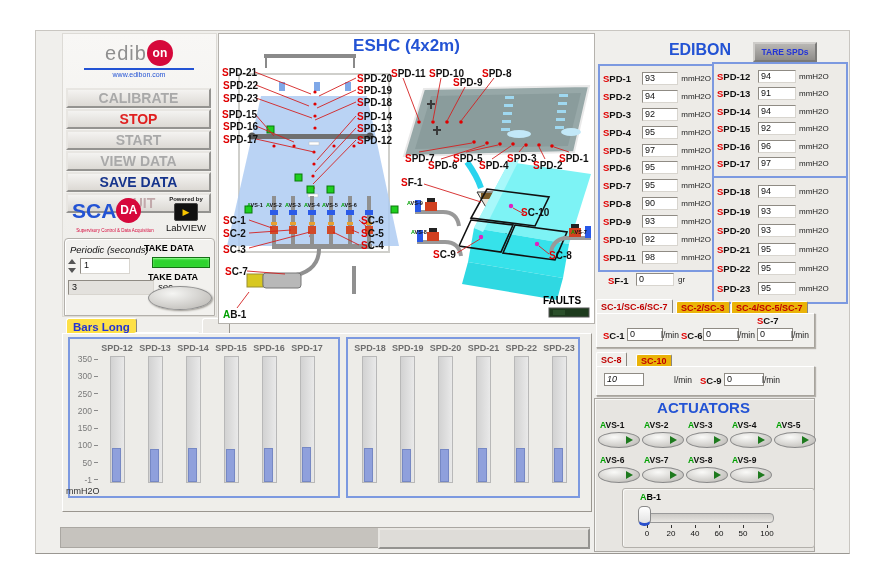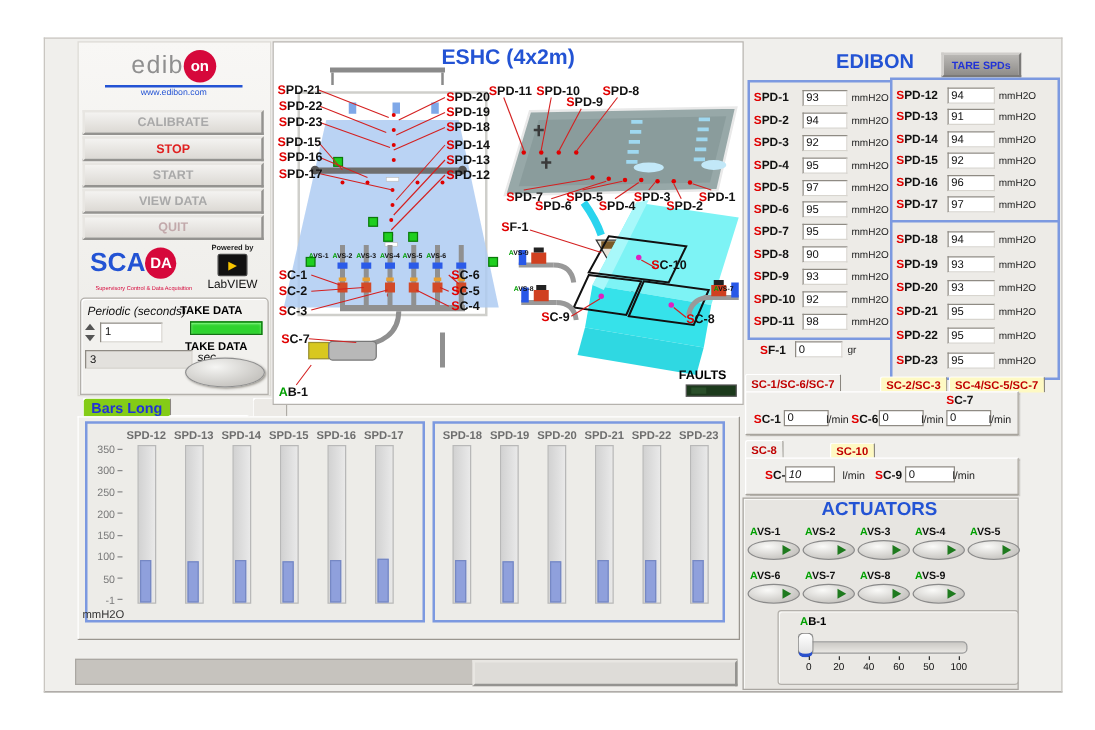--- a/index.html
+++ b/index.html
@@ -19,21 +19,21 @@
   #left-panel{left:62px;top:33px;width:153px;height:282px;
               background:linear-gradient(#f8f7f5,#ecebe7);border:1px solid #dddbd6;}
   #logo{left:70px;top:40px;width:138px;text-align:center;}
   #logo .t1{font-size:20px;color:#8f8f8f;letter-spacing:1px;vertical-align:middle;}
   #logo .t2{display:inline-block;width:26px;height:26px;border-radius:50%;background:#d6083b;
             color:#fff;font-size:12px;font-weight:bold;line-height:26px;vertical-align:middle;}
   #logo .rule{height:2px;background:#2353d4;margin:2px 14px 1px 14px;}
   #logo .url{font-size:7px;color:#2353d4;}
   #btn-stack{left:66px;top:88px;width:145px;display:flex;flex-direction:column;gap:1px;}
   .side-btn{height:16px;background:linear-gradient(#f4f3f1,#dcd9d4);
-            border:2px outset #e8e6e2;font-size:10px;font-weight:bold;
+            border:2px outset #e8e6e2;font-size:14px;font-weight:bold;
             display:flex;align-items:center;justify-content:center;cursor:default;}
   .st-disabled{color:#a9a9a9;} .st-stop{color:#e02020;} .st-save{color:#16348c;} .st-quit{color:#c2a9ab;}
 
   #scada-logo{left:72px;top:198px;}
   #scada-logo .s1{font-size:21px;font-weight:bold;color:#2353d4;vertical-align:middle;}
   #scada-logo .s2{display:inline-block;width:25px;height:25px;border-radius:50%;background:#d6083b;
                   color:#fff;font-size:12px;font-weight:bold;line-height:25px;text-align:center;vertical-align:middle;}
   #scada-tagline{left:70px;top:228px;font-size:4.5px;color:#d6083b;width:90px;text-align:center;}
   #powered{left:162px;top:196px;width:48px;text-align:center;}
   #powered .pby{font-size:6px;font-weight:bold;color:#222;}
@@ -54,21 +54,21 @@
   #elapsed-field{background:#e3e1dd;}
   #take-led{left:152px;top:257px;width:56px;height:9px;background:#2ed32e;border:1px solid #147014;
             box-shadow:inset 0 1px 2px #9dff9d;}
   #take-btn{left:148px;top:286px;width:62px;height:22px;border-radius:50%;
             background:radial-gradient(ellipse at 38% 30%,#f5f5f3,#c6c4c0 75%,#a9a7a3);
             border:1px solid #8f8f8f;box-shadow:1px 1px 2px #99968f;}
 
   .big-tab{position:absolute;height:17px;padding:0 6px;background:#f0efec;border:1px solid #8a867f;
            border-bottom:none;border-top-color:#fff;border-left-color:#fff;border-radius:3px 3px 0 0;
            color:#2233d6;font-weight:bold;font-size:11.5px;display:flex;align-items:center;}
-  .big-tab.inactive{background:#84cc16;height:15px;top:318px!important;}
+  .big-tab.inactive{background:#fde047;height:15px;top:318px!important;}
   #tab-stub{left:202px;top:318px;width:26px;height:15px;background:#eceae6;border:1px solid #9a968f;
             border-bottom:none;border-top-color:#fff;border-left-color:#fff;border-radius:3px 3px 0 0;}
 
   
   #diagram{left:218px;top:33px;width:375px;height:289px;background:#ffffff;border:1px solid #b5b2ad;}
   #diagram-title{left:0;top:2px;width:375px;text-align:center;font-size:17px;font-weight:bold;color:#2353d4;}
   #diagram-subtitle{left:0;top:22px;width:375px;text-align:center;font-size:7.5px;font-weight:bold;color:#2353d4;}
   .dl{position:absolute;font-size:10px;font-weight:bold;color:#111;white-space:nowrap;}
   .dl.tiny{font-size:5.5px;}
   .dl.plain{color:#000;}
@@ -88,21 +88,21 @@
   #box-col2b{left:712px;top:176px;width:126px;height:122px;}
   .srow{display:flex;align-items:center;gap:3px;}
   .slbl{width:38px;font-size:9.5px;font-weight:bold;color:#111;}
   .sfield{background:#fff;border:1px solid #8f8b84;border-right-color:#d8d5cf;border-bottom-color:#d8d5cf;
           font-size:9px;color:#111;width:32px;height:11px;padding:0 2px;}
   .sunit{font-size:8px;color:#222;}
 
   .ftab{position:absolute;height:14px;padding:0 4px;background:#f0efec;border:1px solid #8a867f;
         border-bottom:none;border-top-color:#fff;border-left-color:#fff;border-radius:2px 2px 0 0;
         color:#c00000;font-weight:bold;font-size:9px;display:flex;align-items:center;}
-  .ftab.inactive{background:#fef9c3;height:12px;margin-left:28px;}
+  .ftab.inactive{background:#eab308;height:12px;}
   .fpanel{position:absolute;background:#f0efec;border:1px solid #a8a49d;border-top-color:#fff;border-left-color:#fff;
           box-shadow:1px 1px 1px #b5b2ac;}
   .flbl{position:absolute;font-size:9.5px;font-weight:bold;color:#111;}
   .ffield{position:absolute;background:#fff;border:1px solid #8f8b84;font-size:9px;color:#111;
           width:30px;height:11px;padding:0 2px;}
   .funit{position:absolute;font-size:8.5px;color:#222;}
 
   #actuators-panel{left:594px;top:398px;width:219px;height:152px;background:#e7e5e1;
                    border:1px solid #a9a6a1;box-shadow:inset 1px 1px 0 #f8f8f6;}
   #actuators-title{left:594px;top:399px;width:219px;text-align:center;font-size:15px;font-weight:bold;color:#2353d4;}
@@ -156,20 +156,21 @@
 <div id="logo" class="abs">
   <span class="t1">edib</span><span class="t2">on</span>
   <div class="rule"></div>
   <div class="url">www.edibon.com</div>
 </div>
 <div id="btn-stack" class="abs">
     <div class="side-btn st-disabled">CALIBRATE</div>
     <div class="side-btn st-stop">STOP</div>
     <div class="side-btn st-disabled">START</div>
     <div class="side-btn st-disabled">VIEW DATA</div>
+    <div class="side-btn st-save">SAVE DATA</div>
     <div class="side-btn st-quit">QUIT</div>
   </div>
 
 <div id="scada-logo" class="abs">
   <span class="s1">SCA</span><span class="s2">DA</span>
 </div>
 <div id="scada-tagline" class="abs">Supervisory Control &amp; Data Acquisition</div>
 <div id="powered" class="abs">
   <div class="pby">Powered by</div>
   <div class="lvicon">
@@ -533,21 +534,21 @@
 <div class="flbl fl-red" style="left:681px;top:330px;">SC-6</div>
 <div class="ffield" style="left:703px;top:328px;">0</div>
 <div class="funit" style="left:737px;top:330px;">l/min</div>
 <div class="ffield" style="left:757px;top:328px;">0</div>
 <div class="funit" style="left:791px;top:330px;">l/min</div>
 
 <div class="ftab" style="left:596px;top:352px;">SC-8</div>
 <div class="ftab inactive" style="left:636px;top:354px;">SC-10</div>
 <div class="fpanel" style="left:596px;top:366px;width:217px;height:28px;"></div>
 <div class="flbl fl-red" style="left:612px;top:375px;">SC-8</div>
-<div class="ffield" style="left:628px;top:373px;width:34px;font-style:italic;">10</div>
+<div class="ffield" style="left:604px;top:373px;width:34px;font-style:italic;">10</div>
 <div class="funit" style="left:674px;top:375px;">l/min</div>
 <div class="flbl fl-red" style="left:700px;top:375px;">SC-9</div>
 <div class="ffield" style="left:724px;top:373px;width:34px;">0</div>
 <div class="funit" style="left:762px;top:375px;">l/min</div>
 
 <div id="actuators-panel" class="abs"></div>
 <div id="actuators-title" class="abs">ACTUATORS</div>
 <div id="av-row1" class="av-row abs" style="left:598px;top:420px;">
     <div class="av-cell">
       <div class="av-label fl-green">AVS-1</div>

